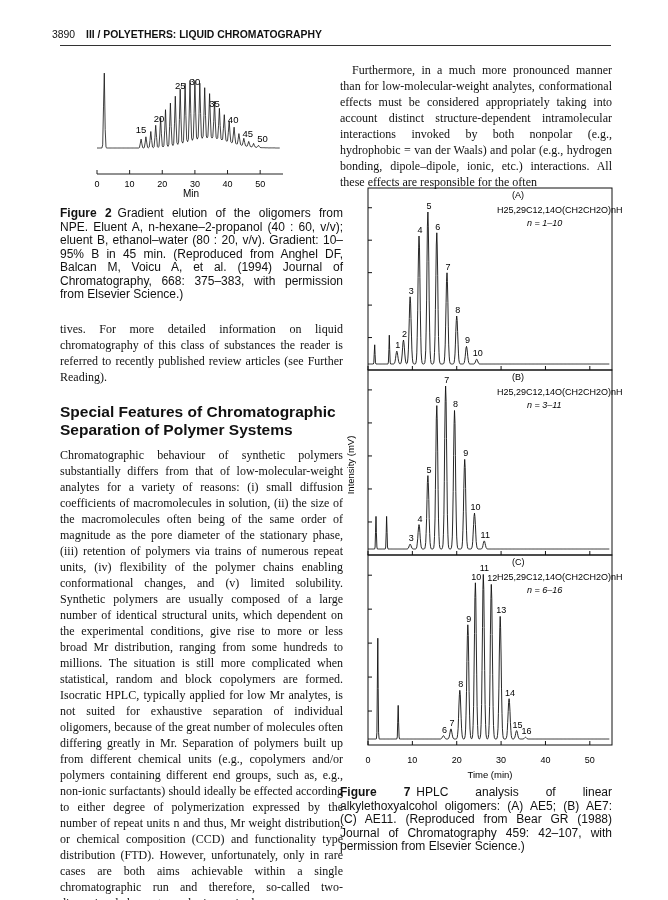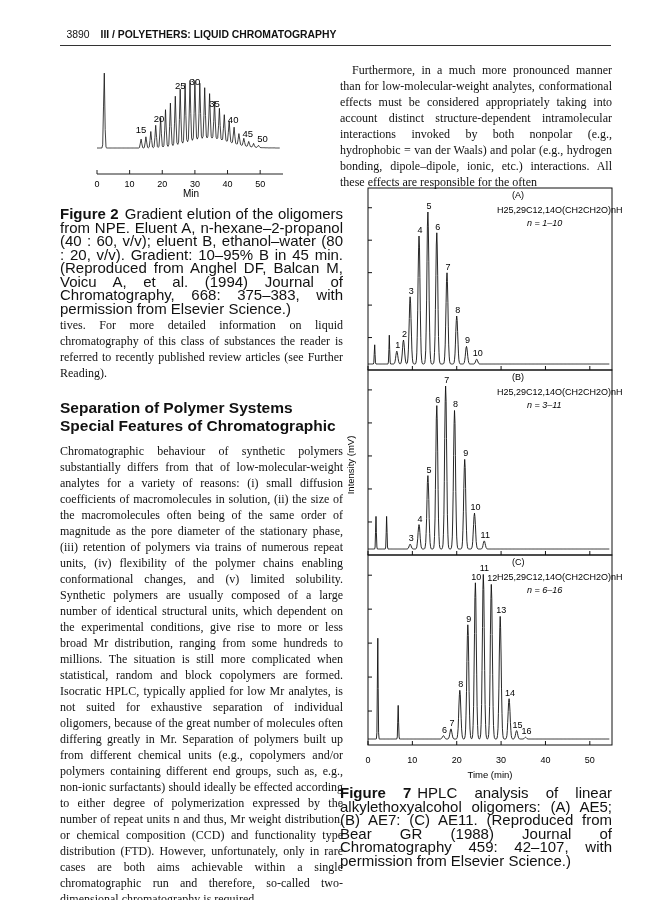--- a/index.html
+++ b/index.html
@@ -1,32 +1,32 @@
 <!DOCTYPE html>
 <html><head>
 <meta charset="utf-8">
 <style>
   html, body { margin:0; padding:0; background:#ffffff; }
   body { width:668px; height:900px; position:relative; overflow:hidden; color:#111; }
   .sans { font-family: "Liberation Sans", "DejaVu Sans", sans-serif; }
   .serif { font-family: "Liberation Serif", "DejaVu Serif", serif; }
 
-  #running-head { position:absolute; left:60px; top:29px; width:283px; font-size:10.4px; font-weight:bold;text-align:center; }
+  #running-head { position:absolute; left:52px; top:29px; width:283px; font-size:10.4px; font-weight:bold; }
   #running-head .pn { font-weight:normal; margin-right:8px; }
   #head-rule { position:absolute; left:60px; top:45px; width:551px; height:1px; background:#333; }
 
   .col { position:absolute; }
   #col-left { left:60px; width:283px; }
   #col-right { left:340px; width:272px; }
 
   .body-text { font-size:12px; line-height:16.0px; text-align:justify; text-justify:inter-word; hyphens:none; }
   .body-text p { margin:0; }
   .indent { text-indent:12px; }
 
-  .caption { font-size:15px; line-height:13.5px; text-align:justify; }
+  .caption { font-size:12px; line-height:13.5px; text-align:justify; }
   .caption .fig { font-weight:bold; margin-right:6px; }
 
   .section-heading { font-size:15.5px; line-height:18px; font-weight:bold; margin:0; }
 
   svg text { font-family: "Liberation Sans", "DejaVu Sans", sans-serif; }
 </style>
 </head>
 <body>
 
 <div id="running-head" class="sans">
@@ -66,27 +66,27 @@
         <text x="187.8421052631579" y="74.59" font-size="9.5" text-anchor="middle">45</text>
         <text x="202.5263157894737" y="79.777" font-size="9.5" text-anchor="middle">50</text>
       </g>
     <text x="131" y="135" font-size="10" text-anchor="middle">Min</text>
   </svg>
 
   <div class="caption sans" style="margin-top:5px;">
     <span class="fig">Figure 2</span><span>Gradient elution of the oligomers from NPE. Eluent A, n-hexane–2-propanol (40 : 60, v/v); eluent B, ethanol–water (80 : 20, v/v). Gradient: 10–95% B in 45 min. (Reproduced from Anghel DF, Balcan M, Voicu A, et al. (1994) Journal of Chromatography, 668: 375–383, with permission from Elsevier Science.)</span>
   </div>
 
-  <div class="body-text serif" style="margin-top:2px;">
+  <div class="body-text serif" style="margin-top:19px;">
     <p>tives. For more detailed information on liquid chromatography of this class of substances the reader is referred to recently published review articles (see Further Reading).</p>
   </div>
 
   <div style="margin-top:18px;" class="sans">
+    <p class="section-heading">Special Features of Chromatographic</p>
     <p class="section-heading">Separation of Polymer Systems</p>
-    <p class="section-heading">Special Features of Chromatographic</p>
   </div>
 
   <div class="body-text serif" style="margin-top:8px;">
     <p>Chromatographic behaviour of synthetic polymers substantially differs from that of low-molecular-weight analytes for a variety of reasons: (i) small diffusion coefficients of macromolecules in solution, (ii) the size of the macromolecules often being of the same order of magnitude as the pore diameter of the stationary phase, (iii) retention of polymers via trains of numerous repeat units, (iv) flexibility of the polymer chains enabling conformational changes, and (v) limited solubility. Synthetic polymers are usually composed of a large number of identical structural units, which dependent on the experimental conditions, give rise to more or less broad Mr distribution, ranging from some hundreds to millions. The situation is still more complicated when statistical, random and block copolymers are formed. Isocratic HPLC, typically applied for low Mr analytes, is not suited for exhaustive separation of individual oligomers, because of the great number of molecules often differing greatly in Mr. Separation of polymers built up from different chemical units (e.g., copolymers and/or polymers containing different end groups, such as, e.g., non-ionic surfactants) should ideally be effected according to either degree of polymerization expressed by the number of repeat units n and thus, Mr weight distribution, or chemical composition (CCD) and functionality type distribution (FTD). However, unfortunately, only in rare cases are both aims achievable within a single chromatographic run and therefore, so-called two-dimensional chromatography is required.</p>
   </div>
 </div>
 
 <div id="col-right" class="col" style="top:62px;">
   <div class="body-text serif">
     <p class="indent">Furthermore, in a much more pronounced manner than for low-molecular-weight analytes, conformational effects must be considered appropriately taking into account distinct structure-dependent intramolecular interactions invoked by both nonpolar (e.g., hydrophobic = van der Waals) and polar (e.g., hydrogen bonding, dipole–dipole, ionic, etc.) interactions. All these effects are responsible for the often</p>

